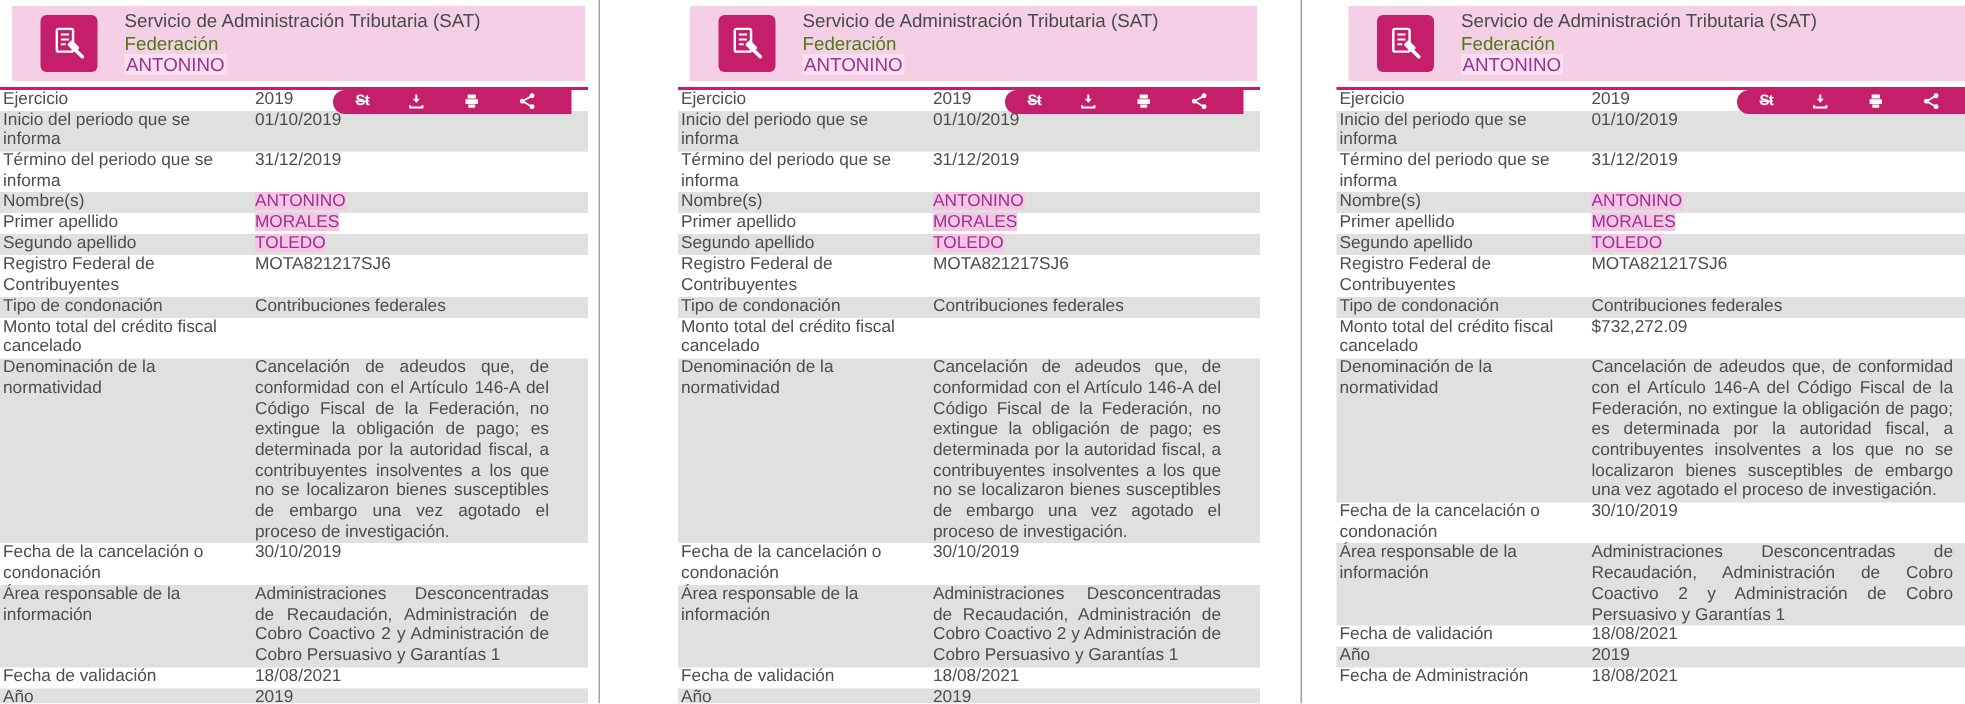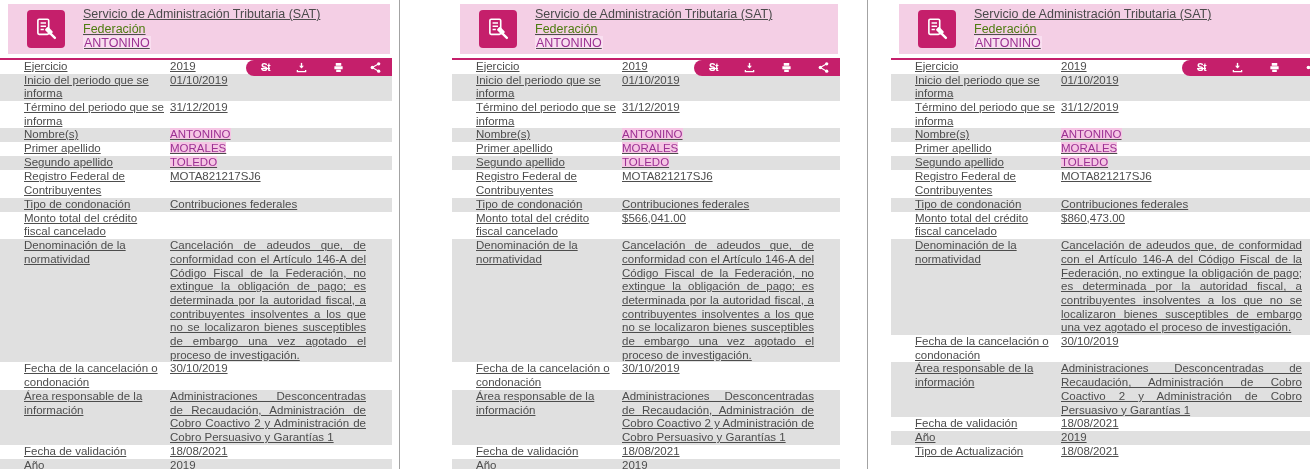--- a/index.html
+++ b/index.html
@@ -10,21 +10,21 @@
     --match:#9C3193;
     --row-alt:#E0E0E0;
     --text:#4D4D4D;
   }
   *{box-sizing:border-box;}
   html,body{margin:0;padding:0;}
   body{
     width:1310px;height:469px;overflow:hidden;background:#fff;
     font-family:"Liberation Sans",sans-serif;color:var(--text);
   }
-  .viewport{display:flex;width:1310px;height:469px;text-decoration:underline;}
+  .viewport{display:flex;width:1310px;height:469px;}
   .col{height:100%;overflow:hidden;flex:none;}
   .col-1{width:400px;border-right:1px solid #a3a3a3;}
   .col-1 .card{width:392px;}
   .col-2{width:468px;border-right:1px solid #a3a3a3;padding-left:52px;}
   .col-2 .card{width:388px;}
   .col-3{flex:1 1 auto;padding-left:23px;}
   .col-3 .card{width:437px;}
 
   .card{margin-top:4px;}
   .card-header{
@@ -38,36 +38,36 @@
     background:var(--primary);
     display:flex;align-items:center;justify-content:center;
   }
   .head-lines{font-size:12.5px;line-height:14.5px;}
   .t1{color:#4a4a4a;}
   .t2{color:#4d7c0f;}
   .t3 span{background:var(--hl-header);color:var(--match);padding:0 1px;}
 
   .table-wrap{position:relative;margin-top:4px;border-top:2px solid var(--primary);}
   .toolbar{
-    position:absolute;top:0;right:0;height:16px;
+    position:absolute;top:0;right:11px;height:16px;
     background:var(--primary);border-radius:9px 0 0 9px;
-    display:flex;align-items:center;gap:26px;padding:0 11px 0 15px;
+    display:flex;align-items:center;gap:26px;padding:0 24px 0 15px;
   }
   .toolbar button{
     background:none;border:none;margin:0;padding:0;color:#fff;
     display:flex;align-items:center;height:16px;cursor:pointer;
   }
   .st-glyph{
     font-size:10px;font-weight:700;line-height:1;
     text-decoration:line-through;letter-spacing:-0.5px;
     font-family:"Liberation Sans",sans-serif;
   }
   .row{display:flex;min-height:14px;font-size:11.5px;line-height:13.7px;}
   .row:nth-child(even){background:var(--row-alt);}
-  .row .label{flex:none;width:170px;padding-left:24px;padding-right:6px;}
+  .row .label{flex:none;width:170px;padding-left:2px;padding-right:6px;}
   .row .value{flex:1;padding-right:26px;}
   .row.justify .value{text-align:justify;}
   .hl{background:var(--hl);color:var(--match);}
 </style>
 </head>
 <body>
 
 <div class="viewport">
   <section class="col col-1">
   <article class="card">
@@ -265,21 +265,20 @@
     <div class="value"><span>MOTA821217SJ6</span></div>
   </div>
 
   <div class="row">
     <div class="label">Tipo de condonación</div>
     <div class="value"><span>Contribuciones federales</span></div>
   </div>
 
   <div class="row">
     <div class="label">Monto total del crédito fiscal cancelado</div>
-    <div class="value"><span>$566,041.00</span></div>
   </div>
 
   <div class="row justify">
     <div class="label">Denominación de la normatividad</div>
     <div class="value"><span>Cancelación de adeudos que, de conformidad con el Artículo 146-A del Código Fiscal de la Federación, no extingue la obligación de pago; es determinada por la autoridad fiscal, a contribuyentes insolventes a los que no se localizaron bienes susceptibles de embargo una vez agotado el proceso de investigación.</span></div>
   </div>
 
   <div class="row">
     <div class="label">Fecha de la cancelación o condonación</div>
     <div class="value"><span>30/10/2019</span></div>
@@ -383,21 +382,21 @@
     <div class="value"><span>MOTA821217SJ6</span></div>
   </div>
 
   <div class="row">
     <div class="label">Tipo de condonación</div>
     <div class="value"><span>Contribuciones federales</span></div>
   </div>
 
   <div class="row">
     <div class="label">Monto total del crédito fiscal cancelado</div>
-    <div class="value"><span>$860,473.00</span></div>
+    <div class="value"><span>$732,272.09</span></div>
   </div>
 
   <div class="row justify">
     <div class="label">Denominación de la normatividad</div>
     <div class="value"><span>Cancelación de adeudos que, de conformidad con el Artículo 146-A del Código Fiscal de la Federación, no extingue la obligación de pago; es determinada por la autoridad fiscal, a contribuyentes insolventes a los que no se localizaron bienes susceptibles de embargo una vez agotado el proceso de investigación.</span></div>
   </div>
 
   <div class="row">
     <div class="label">Fecha de la cancelación o condonación</div>
     <div class="value"><span>30/10/2019</span></div>
@@ -412,20 +411,20 @@
     <div class="label">Fecha de validación</div>
     <div class="value"><span>18/08/2021</span></div>
   </div>
 
   <div class="row">
     <div class="label">Año</div>
     <div class="value"><span>2019</span></div>
   </div>
 
   <div class="row">
-    <div class="label">Tipo de Actualización</div>
+    <div class="label">Fecha de Administración</div>
     <div class="value"><span>18/08/2021</span></div>
   </div>
 </div>
     </div>
   </article>
 </section>
 </div>
 
 </body></html>

